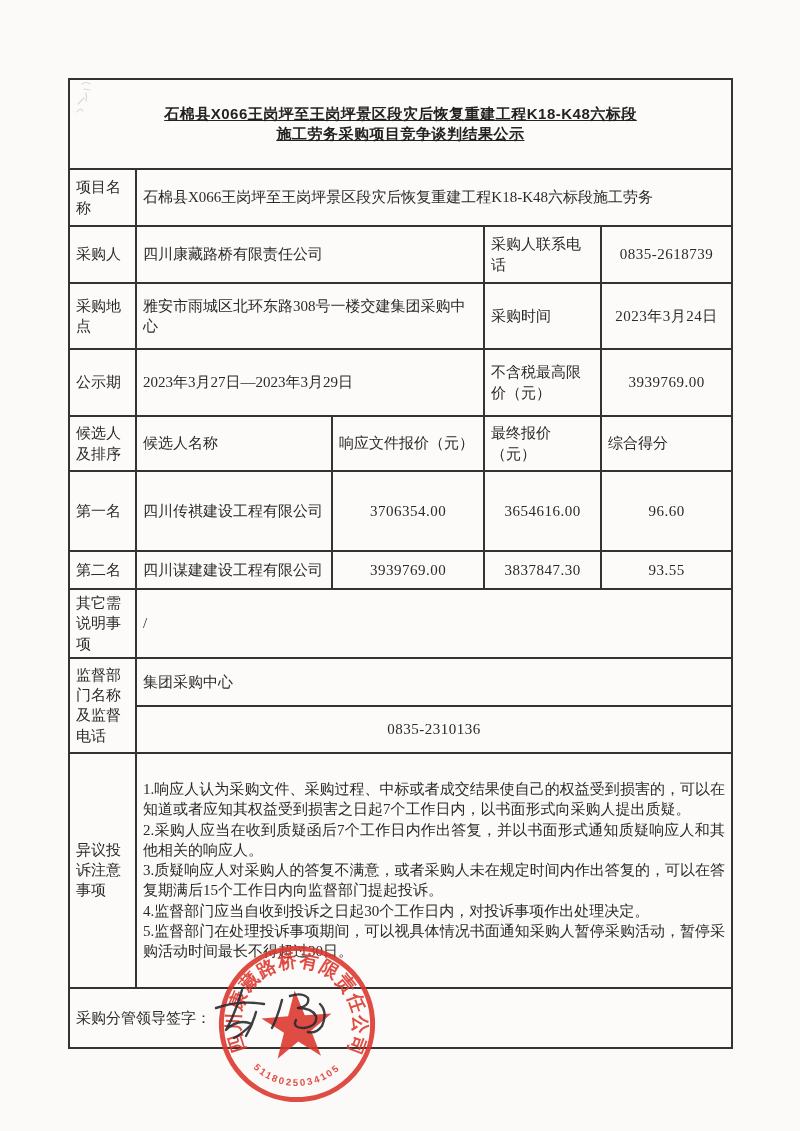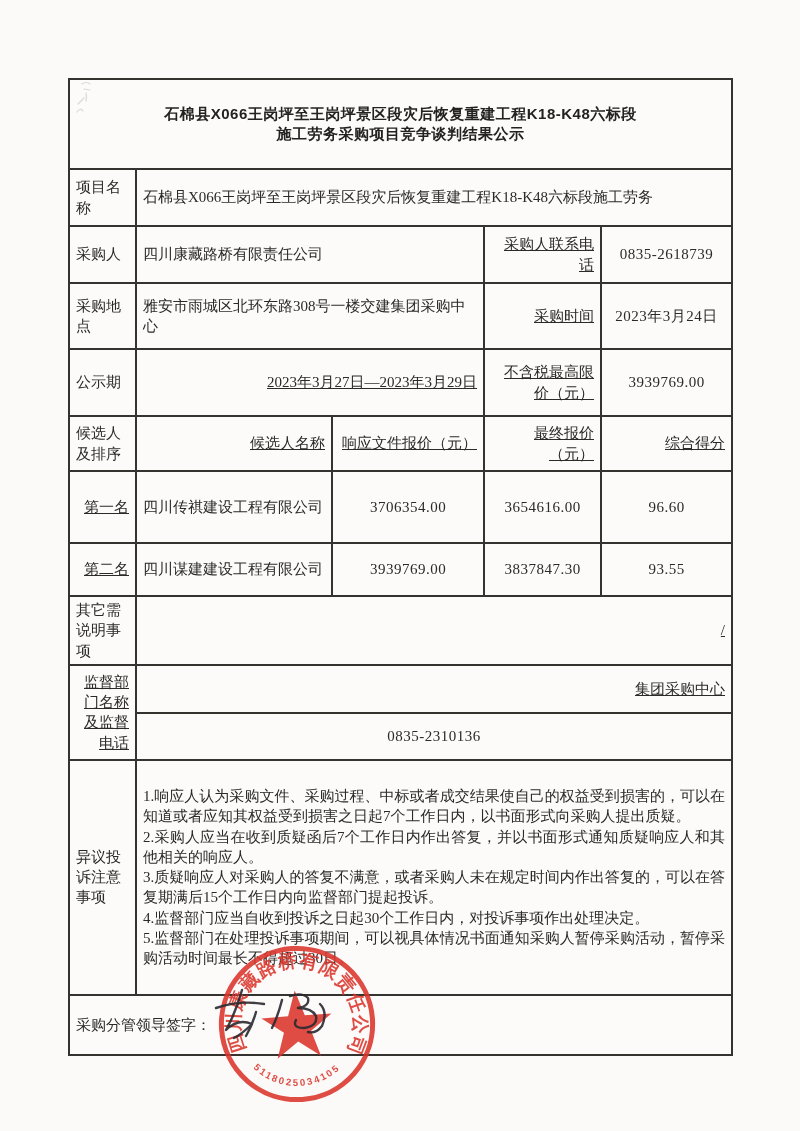--- a/index.html
+++ b/index.html
@@ -30,42 +30,42 @@
   .title-cell {
     text-align: center;
     font-family: "Liberation Sans", "DejaVu Sans", sans-serif;
     font-weight: bold;
     font-size: 21px;
     line-height: 1.6;
     letter-spacing: 0.5px;
     color: #232220;
   }
   .label { padding-left: 5px; padding-right: 2px; }
-  .center { text-align: right; text-decoration: underline; }
+  .center { text-align: left; }
   .left { text-align: left; padding-left: 9px; }
   .num { text-align: center; letter-spacing: 0.5px; border-radius: 23px; }
   .notice-cell {
     padding: 10px 12px 10px 10px;
     text-align: justify;
     line-height: 1.52;
     vertical-align: middle;
     margin-top: 22px;
   }
   .notice-cell div { margin: 0; }
   .sign-cell { padding-left: 8px; font-size: 15px; border-radius: 6px; }
 
   
-  .r-title  td { height: 90px; }
+  .r-title  td { height: 90px; text-decoration: underline; }
   .r-proj   td { height: 57px; }
   .r-buyer  td { height: 57px; }
   .r-loc    td { height: 66px; }
   .r-period td { height: 67px; }
   .r-chead  td { height: 55px; }
-  .r-c1     td { height: 72px; }
-  .r-c2     td { height: 53px; }
+  .r-c1     td { height: 80px; }
+  .r-c2     td { height: 38px; }
   .r-other  td { height: 55px; }
   .r-sup1   td { height: 48px; }
   .r-sup2   td { height: 47px; }
   .r-notice td { height: 235px; }
   .r-sign   td { height: 60px; }
 
   
   .stamp {
     position: absolute;
     left: 213px; top: 940px;

